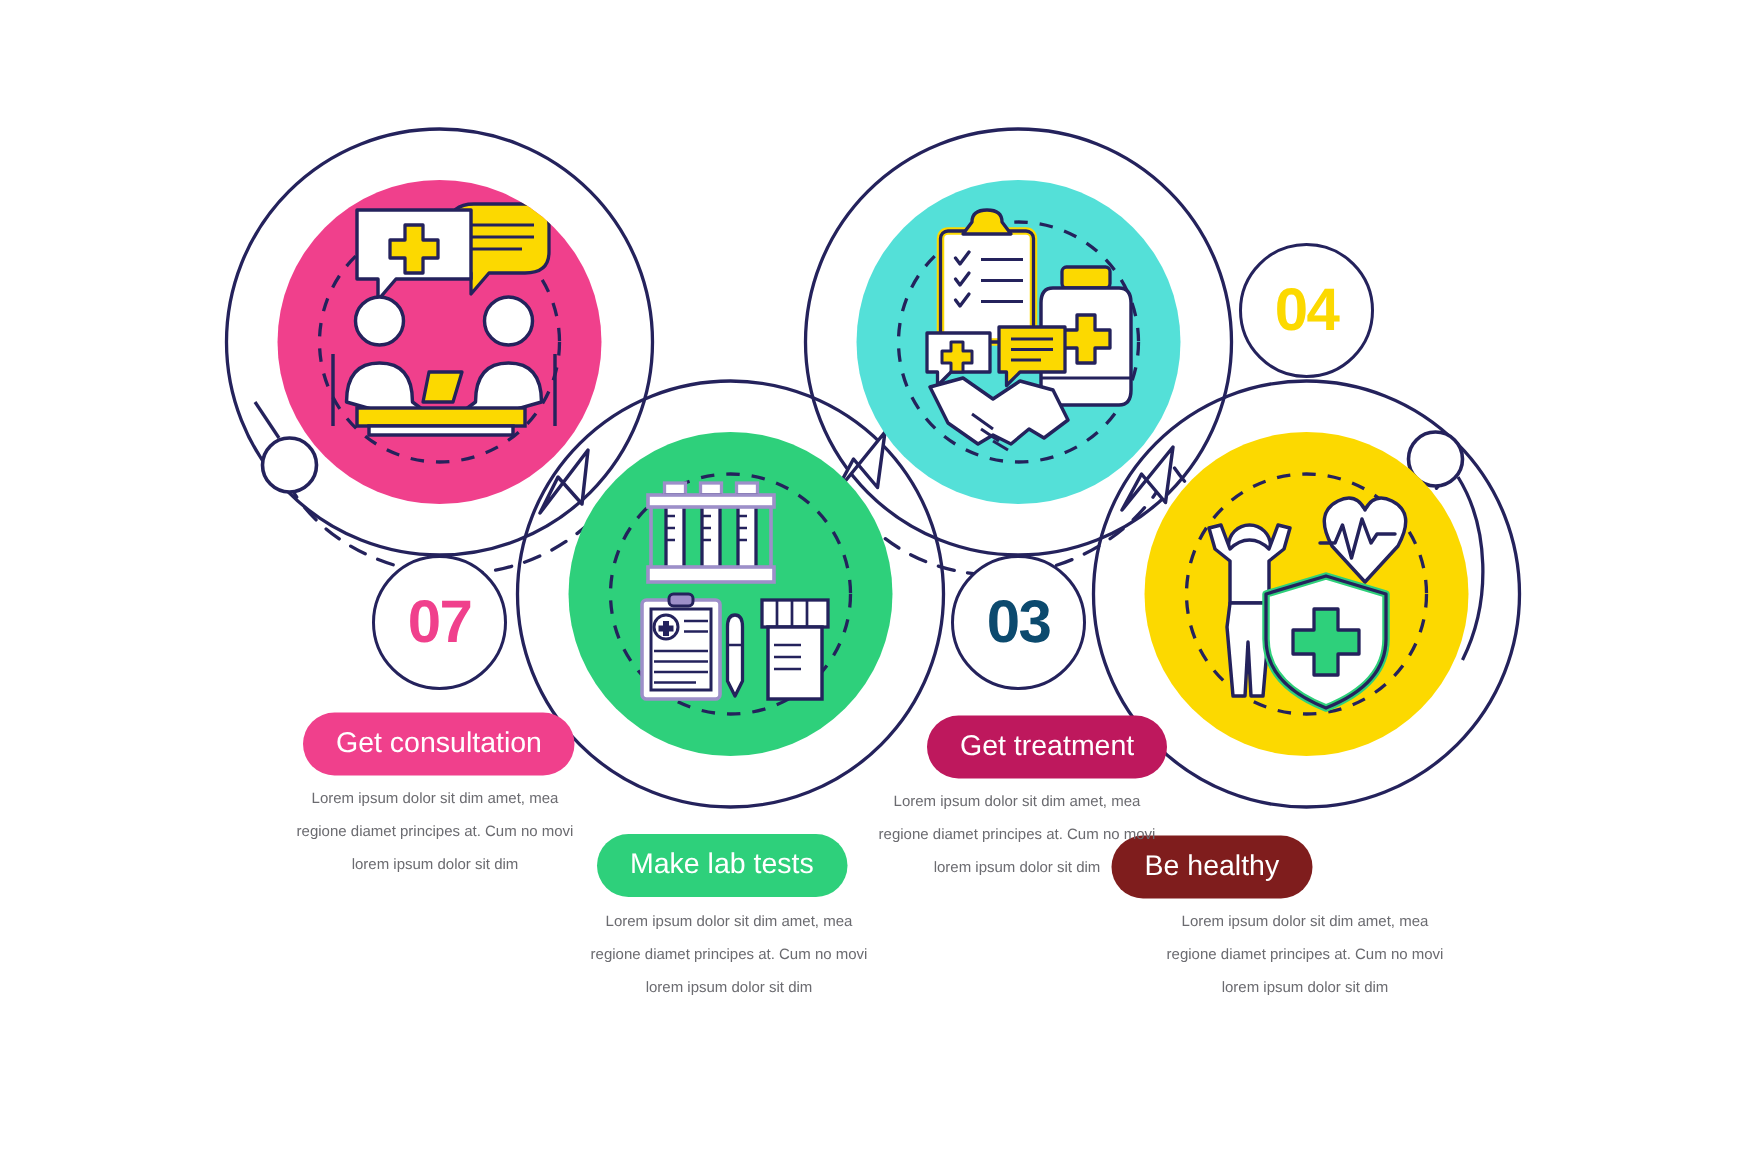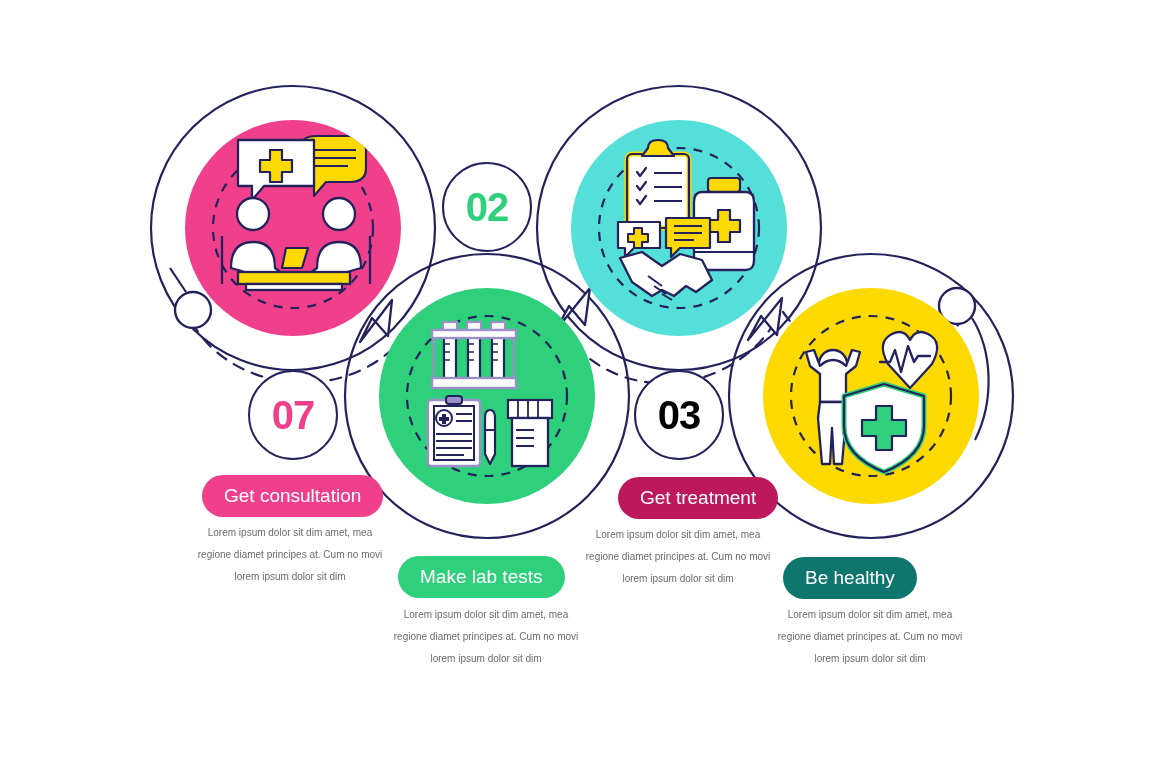--- a/index.html
+++ b/index.html
@@ -14,34 +14,34 @@
   
   .num-badge{
     position:absolute;width:90px;height:90px;border-radius:50%;
     background:#ffffff;border:2.4px solid #24225c;
     display:flex;align-items:center;justify-content:center;
     font-size:40px;font-weight:bold;letter-spacing:-1px;
     box-sizing:border-box;
   }
   .num-01{left:248px;top:370px;color:#F0408C;}
   .num-02{left:442px;top:162px;color:#2ED07B;}
-  .num-03{left:634px;top:370px;color:#000000;}
+  .num-03{left:634px;top:370px;color:#0c4a6e;}
   .num-04{left:826px;top:162px;color:#FCD900;}
 
   
   .pill{
     position:absolute;height:42px;border-radius:21px;
     display:flex;align-items:center;justify-content:center;
     color:#ffffff;font-size:19px;padding:0 22px;box-sizing:border-box;
     white-space:nowrap;
   }
   .pill-01{left:202px;top:475px;background:#F0408C;}
   .pill-02{left:398px;top:556px;background:#2ED07B;}
   .pill-03{left:618px;top:477px;background:#be185d;}
-  .pill-04{left:783px;top:557px;background:#0f766e;}
+  .pill-04{left:741px;top:557px;background:#7f1d1d;}
 
   
   .desc{
     position:absolute;width:200px;
     font-size:10px;line-height:22px;color:#6b6b70;
     text-align:center;
   }
   .desc-01{left:190px;top:522px;}
   .desc-02{left:386px;top:604px;}
   .desc-03{left:578px;top:524px;}
@@ -215,25 +215,25 @@
         <path d="M 884 384 l 40 12 v 30 q 0 30 -40 46 q -40 -16 -40 -46 v -30 z" fill="#ffffff" stroke="#2ED07B" stroke-width="5" stroke-linejoin="round"></path>
         <path d="M 884 384 l 40 12 v 30 q 0 30 -40 46 q -40 -16 -40 -46 v -30 z" fill="none" stroke="#24225c" stroke-width="2.2" stroke-linejoin="round"></path>
         <path d="M 876 406 h 16 v 14 h 14 v 16 h -14 v 14 h -16 v -14 h -14 v -16 h 14 z" fill="#2ED07B" stroke="#24225c" stroke-width="2.2" stroke-linejoin="round"></path>
       </g>
     </g>
   </svg>
 
   <div class="num-badge num-01">
     <span>07</span>
   </div>
-  <div class="num-badge num-02">
-    <span>02</span>
-  </div>
   <div class="num-badge num-03">
     <span>03</span>
+  </div>
+  <div class="num-badge num-04">
+    <span>04</span>
   </div>
 
   <div class="pill pill-02">Make lab tests</div>
   <div class="pill pill-01">Get consultation</div>
   <div class="pill pill-03">Get treatment</div>
   <div class="pill pill-04">Be healthy</div>
 
   <div class="desc desc-01">Lorem ipsum dolor sit dim amet, mea regione diamet principes at. Cum no movi lorem ipsum dolor sit dim</div>
   <div class="desc desc-02">Lorem ipsum dolor sit dim amet, mea regione diamet principes at. Cum no movi lorem ipsum dolor sit dim</div>
   <div class="desc desc-03">Lorem ipsum dolor sit dim amet, mea regione diamet principes at. Cum no movi lorem ipsum dolor sit dim</div>

